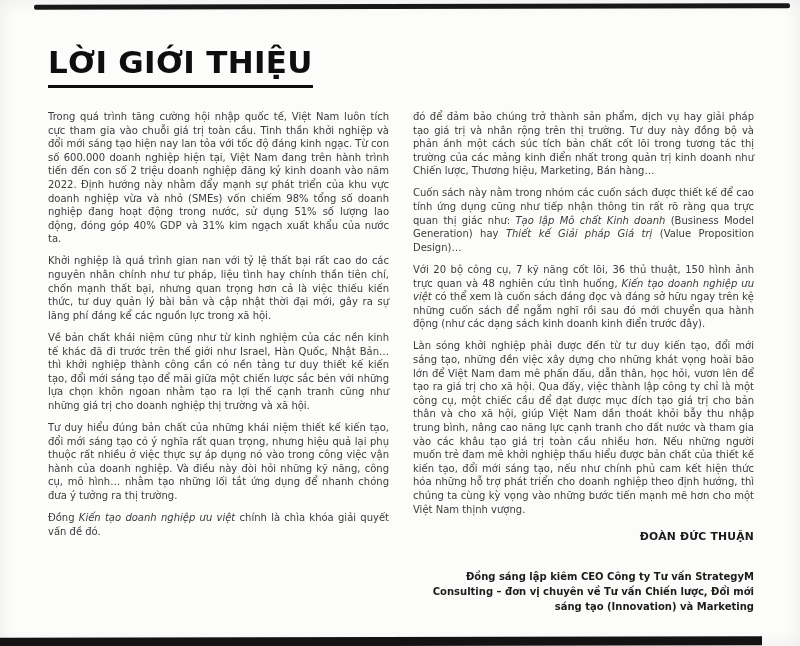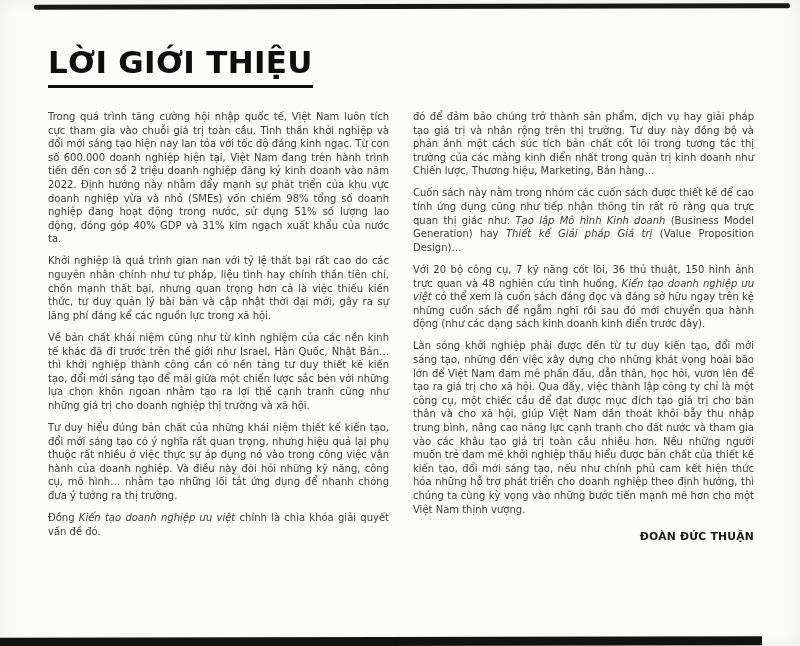--- a/index.html
+++ b/index.html
@@ -84,23 +84,24 @@
       <div class="col">
         <p>Trong quá trình tăng cường hội nhập quốc tế, Việt Nam luôn tích cực tham gia vào chuỗi giá trị toàn cầu. Tinh thần khởi nghiệp và đổi mới sáng tạo hiện nay lan tỏa với tốc độ đáng kinh ngạc. Từ con số 600.000 doanh nghiệp hiện tại, Việt Nam đang trên hành trình tiến đến con số 2 triệu doanh nghiệp đăng ký kinh doanh vào năm 2022. Định hướng này nhằm đẩy mạnh sự phát triển của khu vực doanh nghiệp vừa và nhỏ (SMEs) vốn chiếm 98% tổng số doanh nghiệp đang hoạt động trong nước, sử dụng 51% số lượng lao động, đóng góp 40% GDP và 31% kim ngạch xuất khẩu của nước ta.</p>
         <p>Khởi nghiệp là quá trình gian nan với tỷ lệ thất bại rất cao do các nguyên nhân chính như tư pháp, liệu tình hay chính thần tiên chí, chốn mạnh thất bại, nhưng quan trọng hơn cả là việc thiếu kiến thức, tư duy quản lý bài bản và cập nhật thời đại mới, gây ra sự lãng phí đáng kể các nguồn lực trong xã hội.</p>
         <p>Về bản chất khái niệm cũng như từ kinh nghiệm của các nền kinh tế khác đã đi trước trên thế giới như Israel, Hàn Quốc, Nhật Bản… thì khởi nghiệp thành công cần có nền tảng tư duy thiết kế kiến tạo, đổi mới sáng tạo để mãi giữa một chiến lược sắc bén với những lựa chọn khôn ngoan nhằm tạo ra lợi thế cạnh tranh cũng như những giá trị cho doanh nghiệp thị trường và xã hội.</p>
         <p>Tư duy hiểu đúng bản chất của những khái niệm thiết kế kiến tạo, đổi mới sáng tạo có ý nghĩa rất quan trọng, nhưng hiệu quả lại phụ thuộc rất nhiều ở việc thực sự áp dụng nó vào trong công việc vận hành của doanh nghiệp. Và điều này đòi hỏi những kỹ năng, công cụ, mô hình… nhằm tạo những lối tắt ứng dụng để nhanh chóng đưa ý tưởng ra thị trường.</p>
         <p><span>Đồng </span><span class="it">Kiến tạo doanh nghiệp ưu việt</span><span> chính là chìa khóa giải quyết vấn đề đó.</span></p>
       </div>
 
       <div class="col">
         <p>đó để đảm bảo chúng trở thành sản phẩm, dịch vụ hay giải pháp tạo giá trị và nhân rộng trên thị trường. Tư duy này đồng bộ và phản ánh một cách súc tích bản chất cốt lõi trong tương tác thị trường của các mảng kinh điển nhất trong quản trị kinh doanh như Chiến lược, Thương hiệu, Marketing, Bán hàng…</p>
-        <p><span>Cuốn sách này nằm trong nhóm các cuốn sách được thiết kế để cao tính ứng dụng cũng như tiếp nhận thông tin rất rõ ràng qua trực quan thị giác như: </span><span class="it">Tạo lập Mô hình Kinh doanh</span><span> (Business Model Generation) hay </span><span class="it">Thiết kế Giải pháp Giá trị</span><span> (Value Proposition Design)…</span></p>
+        <p><span>Cuốn sách này nằm trong nhóm các cuốn sách được thiết kế để cao tính ứng dụng cũng như tiếp nhận thông tin rất rõ ràng qua trực quan thị giác như: </span><span class="it">Tạo lập Mô chất Kinh doanh</span><span> (Business Model Generation) hay </span><span class="it">Thiết kế Giải pháp Giá trị</span><span> (Value Proposition Design)…</span></p>
         <p><span>Với 20 bộ công cụ, 7 kỹ năng cốt lõi, 36 thủ thuật, 150 hình ảnh trực quan và 48 nghiên cứu tình huống, </span><span class="it">Kiến tạo doanh nghiệp ưu việt</span><span> có thể xem là cuốn sách đáng đọc và đáng sở hữu ngay trên kệ những cuốn sách để ngẫm nghĩ rồi sau đó mới chuyển qua hành động (như các dạng sách kinh doanh kinh điển trước đây).</span></p>
         <p>Làn sóng khởi nghiệp phải được đến từ tư duy kiến tạo, đổi mới sáng tạo, những đền việc xây dựng cho những khát vọng hoài bão lớn để Việt Nam đam mê phấn đấu, dẫn thân, học hỏi, vươn lên để tạo ra giá trị cho xã hội. Qua đấy, việc thành lập công ty chỉ là một công cụ, một chiếc cầu để đạt được mục đích tạo giá trị cho bản thân và cho xã hội, giúp Việt Nam dần thoát khỏi bẫy thu nhập trung bình, nâng cao năng lực cạnh tranh cho đất nước và tham gia vào các khâu tạo giá trị toàn cầu nhiều hơn. Nếu những người muốn trẻ đam mê khởi nghiệp thấu hiểu được bản chất của thiết kế kiến tạo, đổi mới sáng tạo, nếu như chính phủ cam kết hiện thức hóa những hỗ trợ phát triển cho doanh nghiệp theo định hướng, thì chúng ta cùng kỳ vọng vào những bước tiến mạnh mẽ hơn cho một Việt Nam thịnh vượng.</p>
 
         <div class="signature">
           <p class="sig-name">ĐOÀN ĐỨC THUẬN</p>
+          <p class="sig-role">Đồng sáng lập kiêm CEO Công ty Tư vấn StrategyM Consulting – đơn vị chuyên về Tư vấn Chiến lược, Đổi mới sáng tạo (Innovation) và Marketing</p>
         </div>
       </div>
     </div>
   </div>
 </div>
 
 </body></html>

